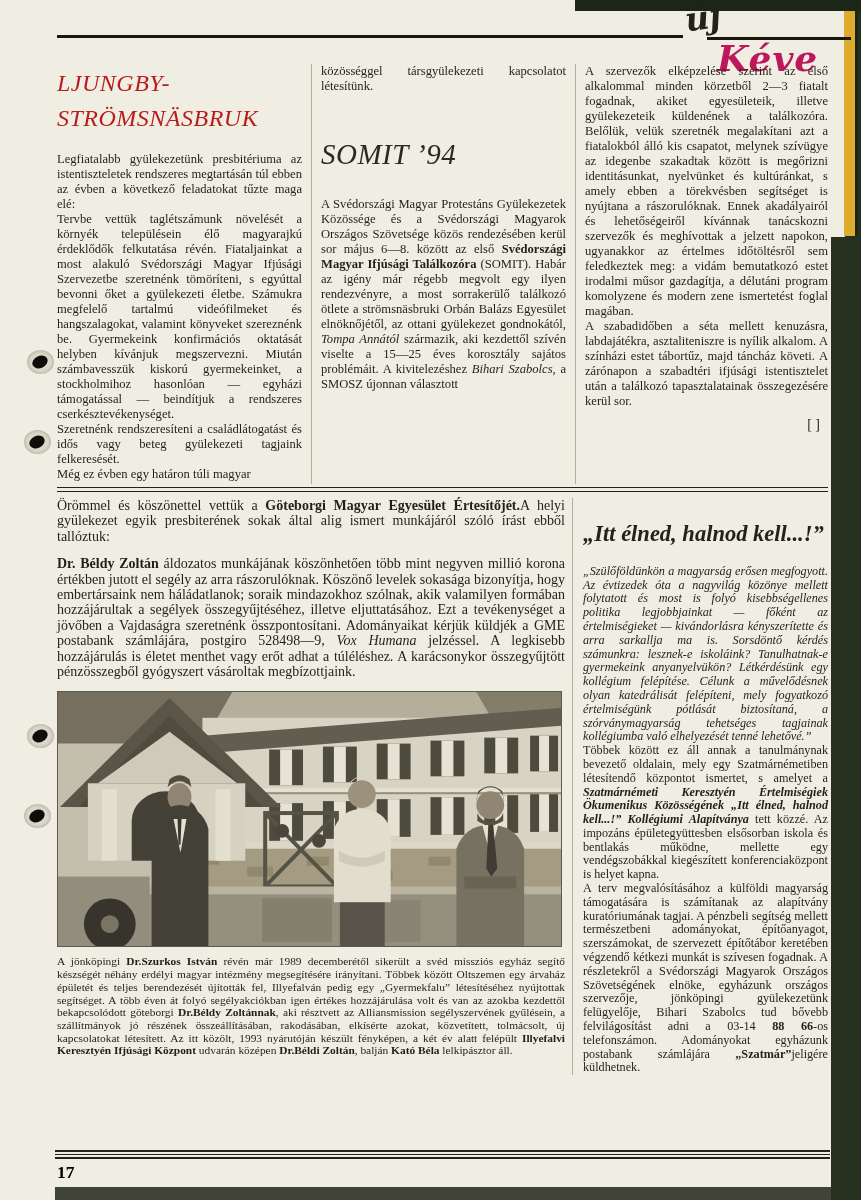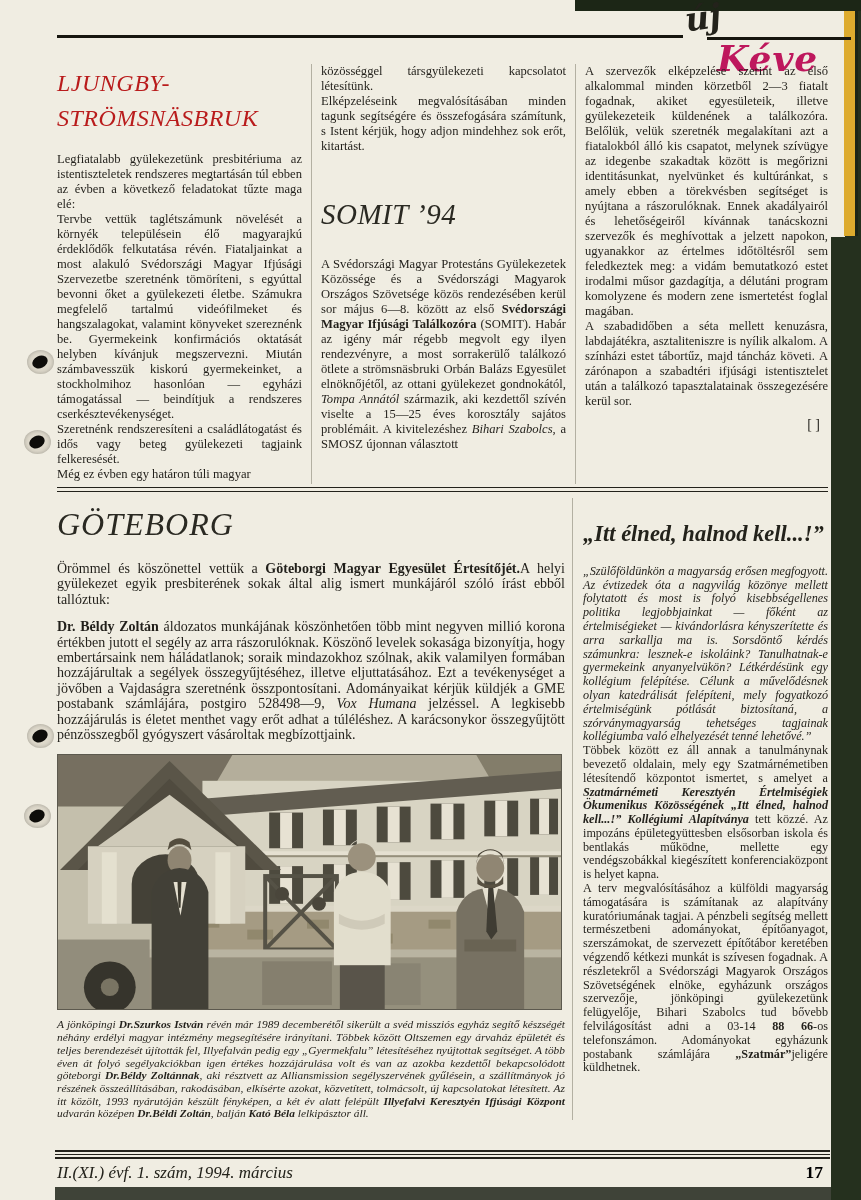--- a/index.html
+++ b/index.html
@@ -45,21 +45,21 @@
 
   
   .got-section{position:absolute;left:57px;top:498px;width:771px;display:flex;}
   .got-left{box-sizing:border-box;width:516px;padding-right:7px;border-right:1px solid #b3b0a2;}
   .got-right{box-sizing:border-box;width:255px;padding-left:10px;}
   .headline-goteborg{font-style:italic;font-weight:normal;font-size:32px;margin:8px 0 18px;letter-spacing:1px;color:#2a2922;}
   .got-left .para{font-size:14px;line-height:15.4px;}
   .got-intro{margin-bottom:12px;}
   .photo-frame{width:505px;height:256px;margin:12px 0 8px;border:1px solid #5c594e;box-sizing:border-box;background:#c3bfae;}
   .photo-frame svg{display:block;width:100%;height:100%;}
-  .caption .para{font-size:11.4px;line-height:12.7px;font-style:italic;}
+  .caption .para{font-size:11.4px;line-height:12.7px;}
   .headline-itt{font-style:italic;font-weight:bold;font-size:22.5px;margin:24px 0 18px;color:#23221b;line-height:1.1;}
   .got-right .para{font-size:12.2px;line-height:13.8px;}
 
   
   .footer-rules{position:absolute;left:55px;top:1150px;width:775px;}
   .footer-rules div{background:#23221b;}
   .fr-a{height:2px;margin-bottom:2px;}
   .fr-b{height:1px;margin-bottom:2px;}
   .fr-c{height:2px;}
   .footer-text{position:absolute;left:57px;top:1162px;width:766px;display:flex;justify-content:space-between;align-items:baseline;}
@@ -96,41 +96,39 @@
       <div>
           <p class="para"><span>Legfiatalabb gyülekezetünk presbitériuma az istentiszteletek rendszeres megtartásán túl ebben az évben a következő feladatokat tűzte maga elé:</span></p>
           <p class="para"><span>Tervbe vettük taglétszámunk növelését a környék településein élő magyarajkú érdeklődők felkutatása révén. Fiataljainkat a most alakuló Svédországi Magyar Ifjúsági Szervezetbe szeretnénk tömöríteni, s egyúttal bevonni őket a gyülekezeti életbe. Számukra megfelelő tartalmú videófilmeket és hangszalagokat, valamint könyveket szereznénk be. Gyermekeink konfirmációs oktatását helyben kívánjuk megszervezni. Miután számbavesszük kiskorú gyermekeinket, a stockholmihoz hasonlóan — egyházi támogatással — beindítjuk a rendszeres cserkésztevékenységet.</span></p>
           <p class="para"><span>Szeretnénk rendszeresíteni a családlátogatást és idős vagy beteg gyülekezeti tagjaink felkeresését.</span></p>
           <p class="para"><span>Még ez évben egy határon túli magyar</span></p>
         </div>
     </div>
     <div class="tcol tcol-2">
       <div>
           <p class="para"><span>közösséggel társgyülekezeti kapcsolatot létesítünk.</span></p>
-          <p class="para"><span>Elképzeléseink megvalósításában minden tagunk segítségére és összefogására számítunk, s Istent kérjük, hogy adjon mindehhez sok erőt, kitartást.</span></p>
         </div>
       <h2 class="headline-somit">SOMIT ’94</h2>
       <div>
           <p class="para"><span>A Svédországi Magyar Protestáns Gyülekezetek Közössége és a Svédországi Magyarok Országos Szövetsége közös rendezésében kerül sor május 6—8. között az első </span><span class="b">Svédországi Magyar Ifjúsági Találkozóra</span><span> (SOMIT). Habár az igény már régebb megvolt egy ilyen rendezvényre, a most sorrakerülő találkozó ötlete a strömsnäsbruki Orbán Balázs Egyesület elnöknőjétől, az ottani gyülekezet gondnokától, </span><span class="i">Tompa Annától</span><span> származik, aki kezdettől szívén viselte a 15—25 éves korosztály sajátos problémáit. A kivitelezéshez </span><span class="i">Bihari Szabolcs</span><span>, a SMOSZ újonnan választott</span></p>
         </div>
     </div>
     <div class="tcol tcol-3">
       <div>
           <p class="para"><span>A szervezők elképzelése szerint az első alkalommal minden körzetből 2—3 fiatalt fogadnak, akiket egyesületeik, illetve gyülekezeteik küldenének a találkozóra. Belőlük, velük szeretnék megalakítani azt a fiatalokból álló kis csapatot, melynek szívügye az idegenbe szakadtak között is megőrizni identitásunkat, nyelvünket és kultúránkat, s amely ebben a törekvésben segítséget is nyújtana a rászorulóknak. Ennek akadályairól és lehetőségeiről kívánnak tanácskozni szervezők és meghívottak a jelzett napokon, ugyanakkor az értelmes időtöltésről sem feledkeztek meg: a vidám bemutatkozó estet irodalmi műsor gazdagítja, a délutáni program komolyzene és modern zene ismertetést foglal magában.</span></p>
           <p class="para"><span>A szabadidőben a séta mellett kenuzásra, labdajátékra, asztaliteniszre is nyílik alkalom. A színházi estet tábortűz, majd táncház követi. A zárónapon a szabadtéri ifjúsági istentisztelet után a találkozó tapasztalatainak összegezésére kerül sor.</span></p>
         </div>
       <div class="end-mark">[ ]</div>
     </div>
   </div>
 
   <div class="divider-double"></div>
 
   <div class="got-section">
     <div class="got-left">
-      <h2 class="headline-goteborg">GÖTEBORG</h2>
       <div class="got-intro">
           <p class="para"><span>Örömmel és köszönettel vettük a </span><span class="b">Göteborgi Magyar Egyesület Értesítőjét.</span><span>A helyi gyülekezet egyik presbiterének sokak által alig ismert munkájáról szóló írást ebből tallóztuk:</span></p>
         </div>
       <div>
           <p class="para"><span class="b">Dr. Béldy Zoltán</span><span> áldozatos munkájának köszönhetően több mint negyven millió korona értékben jutott el segély az arra rászorulóknak. Köszönő levelek sokasága bizonyítja, hogy embertársaink nem háládatlanok; soraik mindazokhoz szólnak, akik valamilyen formában hozzájárultak a segélyek összegyűjtéséhez, illetve eljuttatásához. Ezt a tevékenységet a jövőben a Vajdaságra szeretnénk összpontosítani. Adományaikat kérjük küldjék a GME postabank számlájára, postgiro 528498—9, </span><span class="i">Vox Humana</span><span> jelzéssel. A legkisebb hozzájárulás is életet menthet vagy erőt adhat a túléléshez. A karácsonykor összegyűjtött pénzösszegből gyógyszert vásároltak megbízottjaink.</span></p>
         </div>
 
       <div class="photo-frame">
         <svg viewBox="0 0 505 256" preserveAspectRatio="none" aria-hidden="true">
           <rect width="505" height="256" fill="#c2beac"></rect>
@@ -257,17 +255,16 @@
         </div>
     </div>
   </div>
 
   <div class="footer-rules">
     <div class="fr-a"></div>
       <div class="fr-b"></div>
       <div class="fr-c"></div>
   </div>
   <div class="footer-text">
-    <span class="issue-line">II.(XI.) évf. 1. szám, 1994. március</span>
     <span class="page-number">17</span>
   </div>
 
 </div>
 
 </body></html>

